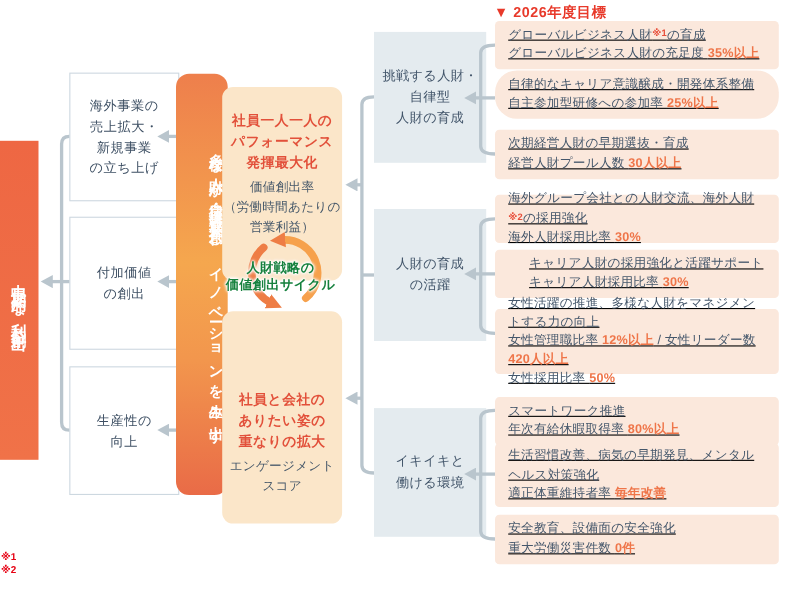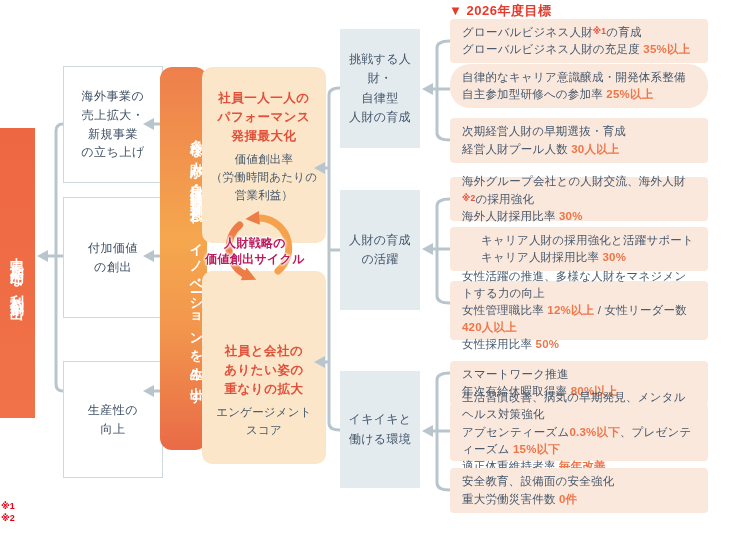--- a/index.html
+++ b/index.html
@@ -21,36 +21,36 @@
     color:#3d4f63;font-size:12px;line-height:1.55;letter-spacing:.5px;}
 
   
   .innov-bar{left:160px;top:67px;width:47px;height:383px;border-radius:12px;
     background:linear-gradient(180deg,#ee7f4c 0%,#f5a74e 45%,#f2964d 68%,#e96b47 100%);
     writing-mode:vertical-rl;text-align:center;color:#fff;font-weight:bold;font-size:13px;
     letter-spacing:2.5px;line-height:1.72;display:flex;justify-content:center;padding-top:10px;}
   .innov-bar span{display:block;}
 
   
-  .peach{left:202px;width:124px;background:#fbe6c9;border-radius:10px;text-align:center;}
+  .peach{left:202px;width:109px;background:#fbe6c9;border-radius:10px;text-align:center;margin-top:12px;}
   .c-title{color:#e2503a;font-weight:bold;font-size:12.5px;line-height:1.5;letter-spacing:.5px;}
   .c-metric{color:#46586a;font-size:11.5px;line-height:1.55;margin-top:6px;letter-spacing:.2px;}
 
-  .cycle-label{left:196px;top:236px;width:118px;text-align:center;color:#be185d;font-weight:bold;
+  .cycle-label{left:196px;top:236px;width:118px;text-align:center;color:#15803d;font-weight:bold;
     font-size:12px;line-height:1.32;z-index:6;letter-spacing:.3px;
     text-shadow:0 0 2px #fff,0 0 2px #fff,0 0 3px #fff,0 0 3px #fff,0 0 4px #fff;}
 
   
-  .hrbox{left:340px;width:80px;background:#e4ebef;display:flex;align-items:center;justify-content:center;
+  .hrbox{left:340px;width:102px;background:#e4ebef;display:flex;align-items:center;justify-content:center;
     text-align:center;color:#42556a;font-size:12px;line-height:1.6;letter-spacing:.3px;}
 
   
   .goals-header{left:449px;top:2px;color:#e8392a;font-weight:bold;font-size:13px;letter-spacing:.5px;}
   .goal{left:450px;width:258px;background:#fbe8dc;border-radius:4px;display:flex;flex-direction:column;
-    justify-content:center;padding:4px 12px;}
+    justify-content:center;padding:4px 12px;text-decoration:underline;}
   .gline{font-size:11.5px;line-height:1.48;color:#45576b;letter-spacing:.2px;}
   .t-dark{color:#45576b;}
   .t-orange{color:#ef7549;font-weight:bold;}
   .t-note{color:#e8503c;font-size:8.5px;font-weight:bold;vertical-align:2px;}
 
   .footnotes{left:1px;top:500px;color:#e60012;font-size:9px;line-height:1.35;font-weight:bold;}
 
   svg.overlay{position:absolute;left:0;top:0;z-index:5;pointer-events:none;}
 </style>
 </head>
@@ -95,21 +95,21 @@
   <div class="abs profit-bar">
     <span>中長期的な利益創出</span>
   </div>
 
   <div class="abs outcome pre" style="top:66px;height:117px;">海外事業の
 売上拡大・
 新規事業
 の立ち上げ</div>
   <div class="abs outcome pre" style="top:197px;height:121px;">付加価値
 の創出</div>
-  <div class="abs outcome pre" style="top:333px;height:117px;margin-top:28px;">生産性の
+  <div class="abs outcome pre" style="top:333px;height:117px;">生産性の
 向上</div>
 
   <div class="abs innov-bar">
     <span>多様な人財が自律・挑戦・成長・共創し、</span>
     <span>イノベーションを生み出す</span>
   </div>
 
   <div class="abs peach" style="top:67px;height:176px;padding-top:22px;">
     <div class="c-title pre">社員一人一人の
 パフォーマンス
@@ -169,21 +169,20 @@
       <div class="gline"><span class="t-dark">女性活躍の推進、多様な人財をマネジメントする力の向上</span></div>
       <div class="gline"><span class="t-dark">女性管理職比率 </span><span class="t-orange">12%以上</span><span class="t-dark"> / 女性リーダー数 </span><span class="t-orange">420人以上</span></div>
       <div class="gline"><span class="t-dark">女性採用比率 </span><span class="t-orange">50%</span></div>
     </div>
   <div class="abs goal" style="top:361px;height:44px;">
       <div class="gline"><span class="t-dark">スマートワーク推進</span></div>
       <div class="gline"><span class="t-dark">年次有給休暇取得率 </span><span class="t-orange">80%以上</span></div>
     </div>
   <div class="abs goal" style="top:403px;height:58px;">
       <div class="gline"><span class="t-dark">生活習慣改善、病気の早期発見、メンタルヘルス対策強化</span></div>
-      <div class="gline"><span class="t-dark">アブセンティーズム</span><span class="t-orange">0.3%以下</span><span class="t-dark">、プレゼンティーズム </span><span class="t-orange">15%以下</span></div>
       <div class="gline"><span class="t-dark">適正体重維持者率 </span><span class="t-orange">毎年改善</span></div>
     </div>
   <div class="abs goal" style="top:468px;height:45px;">
       <div class="gline"><span class="t-dark">安全教育、設備面の安全強化</span></div>
       <div class="gline"><span class="t-dark">重大労働災害件数 </span><span class="t-orange">0件</span></div>
     </div>
 
   <div class="abs footnotes pre">※1
 ※2</div>
 

